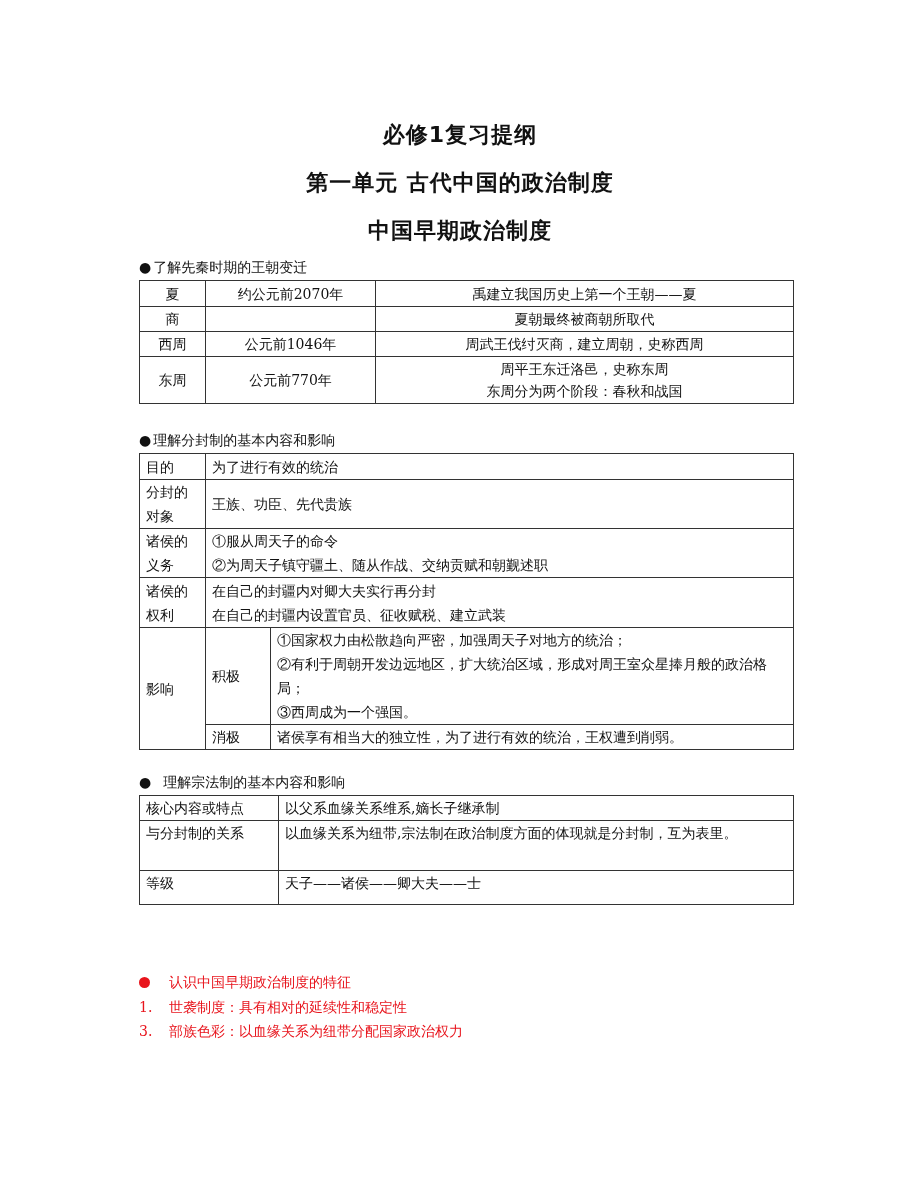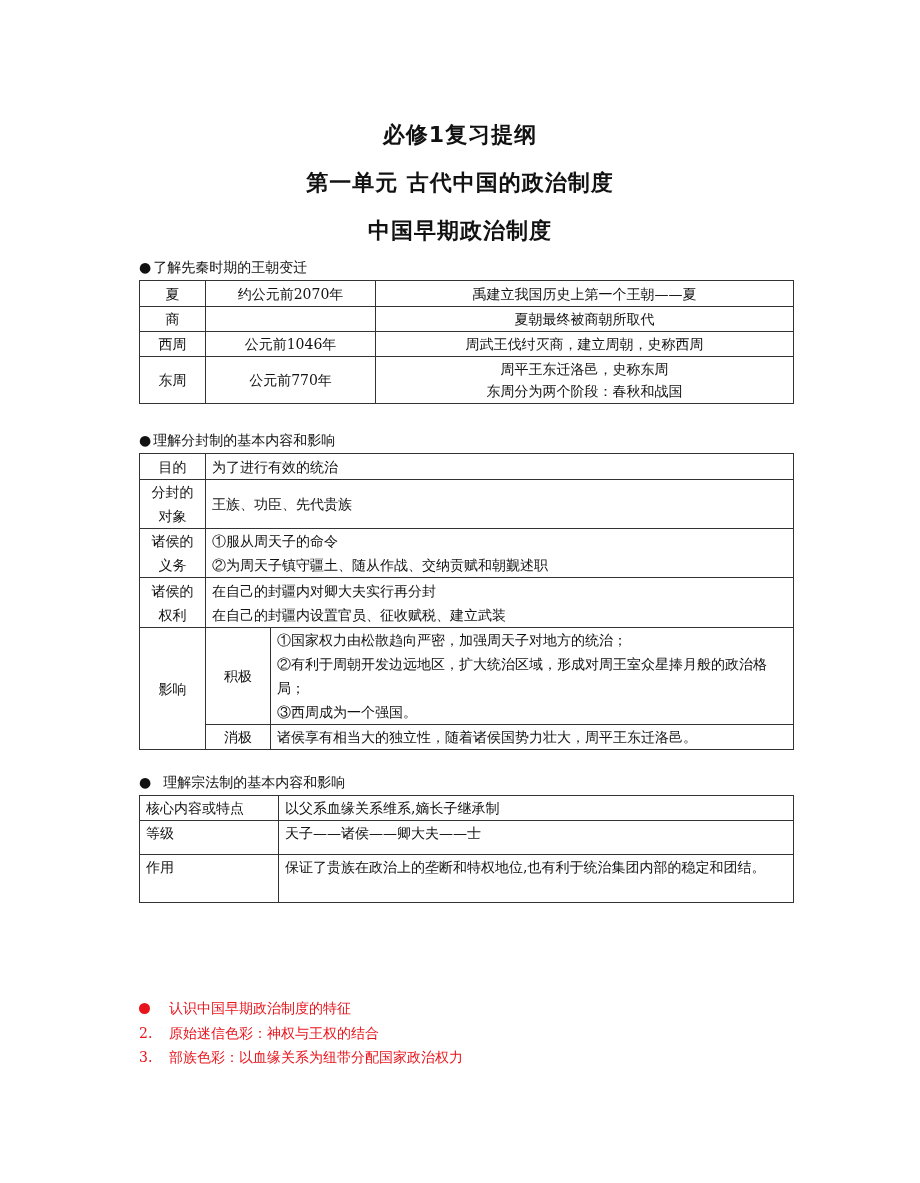--- a/index.html
+++ b/index.html
@@ -20,23 +20,23 @@
   .section-head .bullet { display: inline-block; margin-right: 2px; }
   table {
     position: absolute; left: 139px; width: 654px;
     border-collapse: collapse; font-size: 14px; table-layout: fixed;
   }
   td {
     border: 1px solid #333333; padding: 0 6px; line-height: 24px;
     vertical-align: middle;
   }
   .center { text-align: center; }
-  .label-col { text-align: center; line-height: 24px; }
+  .label-col { line-height: 24px; }
   .red-list {
-    position: absolute; left: 139px; top: 970px; color: #e8141c; font-size: 14px; margin-top: 26px;
+    position: absolute; left: 139px; top: 970px; color: #e8141c; font-size: 14px;
   }
   .red-list .line { height: 24.5px; line-height: 24.5px; white-space: nowrap; }
   .red-list .num { display: inline-block; width: 30px; }
   .red-bullet {
     display: inline-block; width: 11px; height: 11px; border-radius: 50%;
     background: #e8141c; margin-right: 19px; vertical-align: -1px;
   }
 </style>
 </head>
 <body>
@@ -126,52 +126,52 @@
     <td class="label-col" rowspan="2">影响</td>
     <td class="label-col">积极</td>
     <td>
       <div>①国家权力由松散趋向严密，加强周天子对地方的统治；</div>
       <div>②有利于周朝开发边远地区，扩大统治区域，形成对周王室众星捧月般的政治格局；</div>
       <div>③西周成为一个强国。</div>
     </td>
   </tr>
   <tr style="height:24px">
     <td class="label-col">消极</td>
-    <td>诸侯享有相当大的独立性，随着诸侯国势力壮大，周平王东迁洛邑。</td>
+    <td>诸侯享有相当大的独立性，为了进行有效的统治，王权遭到削弱。</td>
   </tr>
 </tbody>
   </table>
 
 <div class="section-head" style="top:774px;">
   <span class="bullet" style="margin-right:12px">●</span><span>理解宗法制的基本内容和影响</span>
 </div>
 <table style="top:795px;">
   <colgroup>
       <col style="width:139px">
       <col style="width:515px">
     </colgroup>
   <tbody>
       <tr style="height:25px">
     <td style="vertical-align:top">核心内容或特点</td>
     <td style="vertical-align:top">以父系血缘关系维系,嫡长子继承制</td>
   </tr>
+  <tr style="height:50px">
+    <td style="vertical-align:top">与分封制的关系</td>
+    <td style="vertical-align:top">以血缘关系为纽带,宗法制在政治制度方面的体现就是分封制，互为表里。</td>
+  </tr>
   <tr style="height:34px">
     <td style="vertical-align:top">等级</td>
     <td style="vertical-align:top">天子——诸侯——卿大夫——士</td>
-  </tr>
-  <tr style="height:48px">
-    <td style="vertical-align:top">作用</td>
-    <td style="vertical-align:top">保证了贵族在政治上的垄断和特权地位,也有利于统治集团内部的稳定和团结。</td>
   </tr>
 </tbody>
   </table>
 
 <div class="red-list">
   <div class="line">
     <span class="red-bullet"></span><span>认识中国早期政治制度的特征</span>
   </div>
   <div class="line">
-    <span class="num">2.</span><span>原始迷信色彩：神权与王权的结合</span>
+    <span class="num">1.</span><span>世袭制度：具有相对的延续性和稳定性</span>
   </div>
   <div class="line">
     <span class="num">3.</span><span>部族色彩：以血缘关系为纽带分配国家政治权力</span>
   </div>
 </div>
 
 </body></html>

